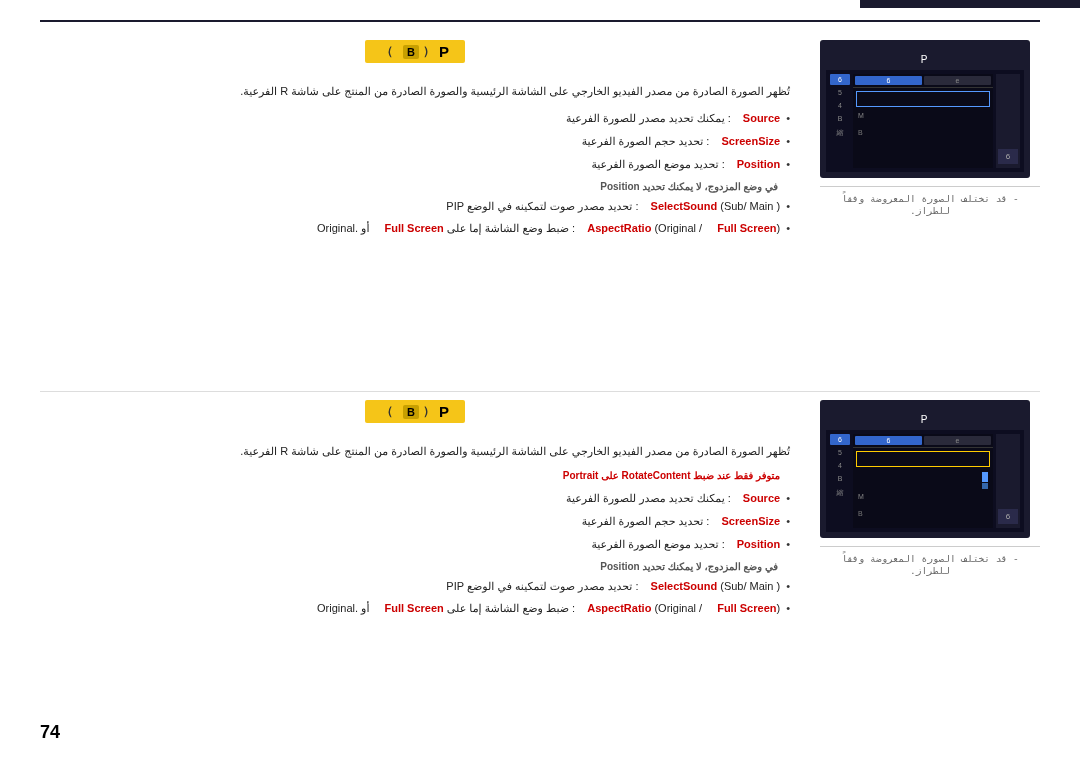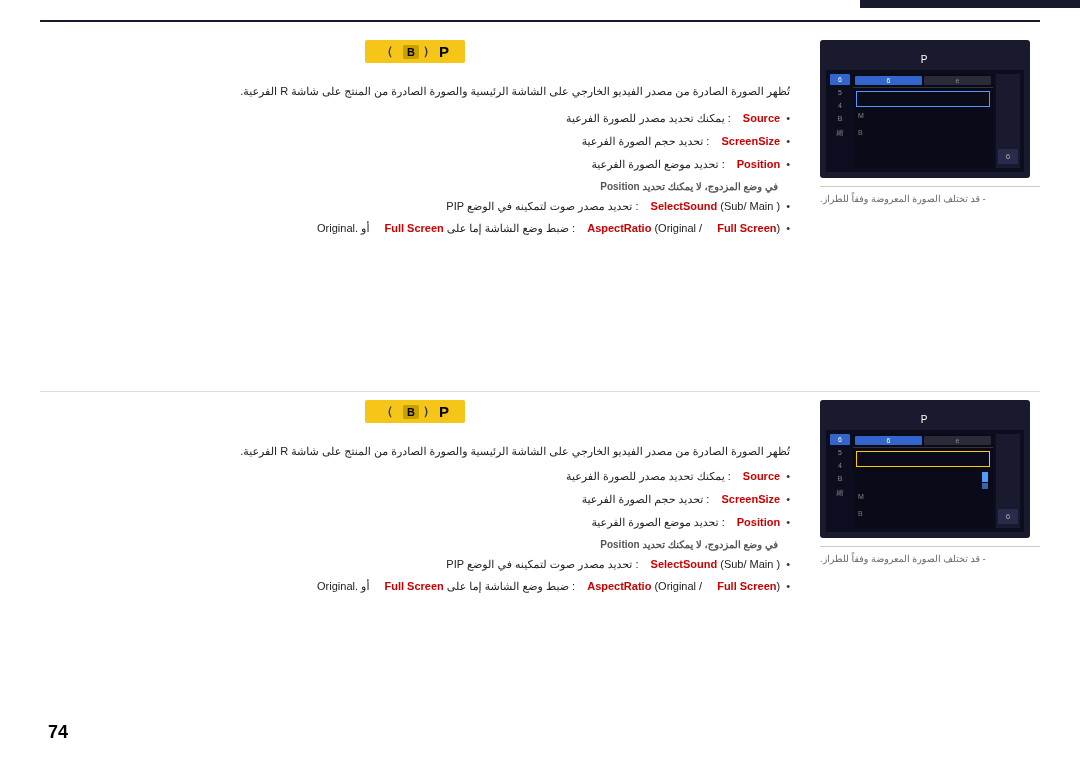--- a/index.html
+++ b/index.html
@@ -124,41 +124,41 @@
       width: 100%;
       height: 1px;
       background: #ccc;
       margin: 6px 0;
     }
 
     .note-text {
       font-size: 9.5px;
       color: #666;
       direction: rtl;
-      text-align: left;
+      text-align: center;
       margin: 3px 0;
+      font-family: Liberation Mono, monospace;
     }
 
     
     .section-divider {
       width: 100%;
       height: 1px;
       background: #ddd;
       margin: 8px 0;
     }
 
     
     .page-number {
       font-size: 18px;
       font-weight: bold;
       color: #000;
       position: absolute;
       bottom: 20px;
       left: 40px;
-      margin-left: 8px;
     }
 
     
     .top-right-bar {
       position: absolute;
       top: 0;
       right: 0;
       width: 220px;
       height: 8px;
       background: #1a1a2e;
@@ -282,20 +282,21 @@
           <span class="badge-letter">P</span>
           <span style="margin: 0 4px; font-size:12px; color:#333;">（</span>
           <span class="badge-sub">B</span>
           <span style="margin: 0 4px; font-size:12px; color:#333;">）</span>
         </span>
       </div>
 
       <div class="arabic-text">
         <p style="margin-bottom:4px;">تُظهر الصورة الصادرة من مصدر الفيديو الخارجي على الشاشة الرئيسية والصورة الصادرة من المنتج على شاشة R الفرعية.</p>
 
+        <div class="note-line" style="color:#c00; font-size:10px; margin-bottom:3px;">متوفر فقط عند ضبط RotateContent على Portrait</div>
 
         <div class="bullet-item">
           <span class="bullet-dot">•</span>
           <span><span class="highlight-text">Source</span><span>: يمكنك تحديد مصدر للصورة الفرعية</span></span>
         </div>
 
         <div class="bullet-item">
           <span class="bullet-dot">•</span>
           <span><span class="highlight-text">ScreenSize</span><span>: تحديد حجم الصورة الفرعية</span></span>
         </div>

